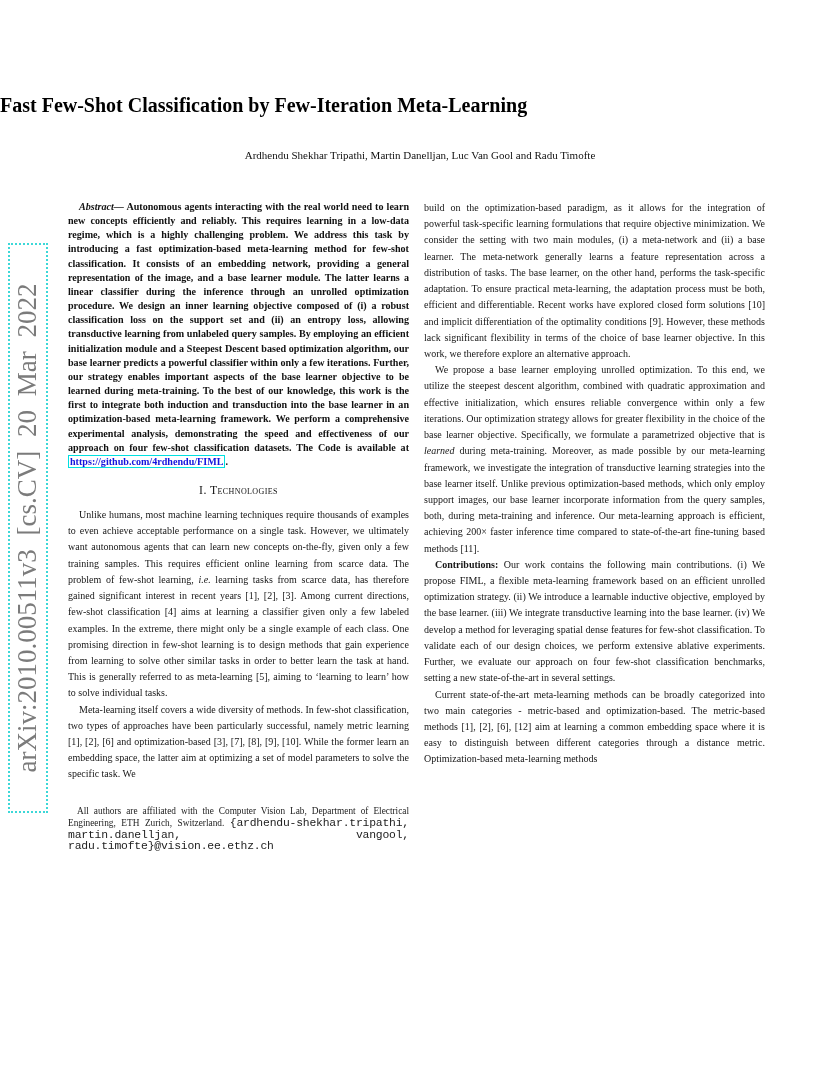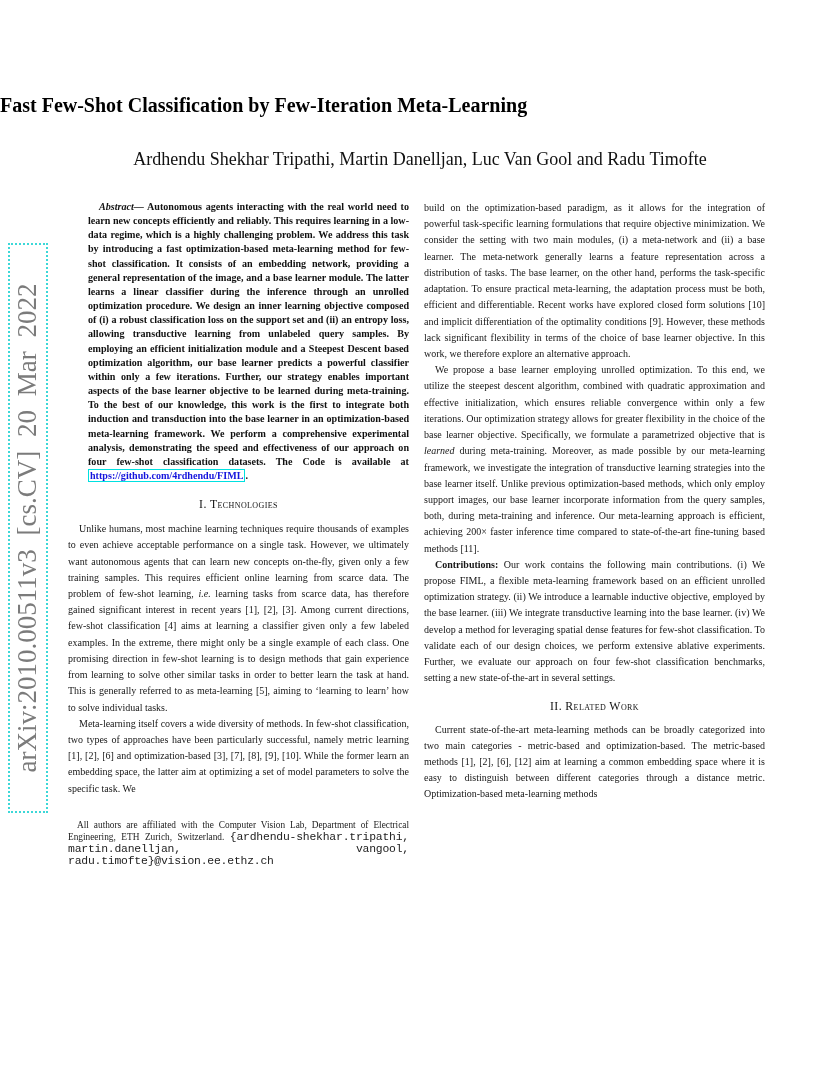--- a/index.html
+++ b/index.html
@@ -34,42 +34,41 @@
     position: absolute;
     left: 0; right: 0; top: 94px;
     font-size: 20px;
     font-weight: bold;
     color: #000;
   }
   .paper-authors {
     position: absolute;
     left: 0; right: 0; top: 149px;
     text-align: center;
-    font-size: 18px;
+    font-size: 11px;
     color: #111;
     padding-left: 12px;
   }
   .col {
     position: absolute;
     top: 200px;
     width: 341px;
     text-align: justify;
     hyphens: auto;
     -webkit-hyphens: auto;
   }
   .col-left  { left: 68px;  }
   .col-right { left: 424px; }
   p { margin: 0; }
   .abstract {
     font-weight: bold;
     font-size: 10.1px;
     line-height: 14.15px;
     text-indent: 11px;
     color: #111;
-    margin-left: 20px;
   }
   .abs-label { font-style: italic; }
   .github-link {
     color: #1414dd;
     text-decoration: none;
     border: 1.4px solid #00e0e0;
     padding: 0 1px;
   }
   .sec-heading {
     font-variant: small-caps;
@@ -123,18 +122,17 @@
     <p class="body-p"><span>Meta-learning itself covers a wide diversity of methods. In few-shot classification, two types of approaches have been particularly successful, namely metric learning [1], [2], [6] and optimization-based [3], [7], [8], [9], [10]. While the former learn an embedding space, the latter aim at optimizing a set of model parameters to solve the specific task. We</span></p>
 
     <p class="footnote"><span>All authors are affiliated with the Computer Vision Lab, Department of Electrical Engineering, ETH Zurich, Switzerland. </span><span class="mono">{ardhendu-shekhar.tripathi, martin.danelljan, vangool, radu.timofte}@vision.ee.ethz.ch</span></p>
   </div>
 
   <div class="col col-right">
     <p class="body-p no-indent">build on the optimization-based paradigm, as it allows for the integration of powerful task-specific learning formulations that require objective minimization. We consider the setting with two main modules, (i) a meta-network and (ii) a base learner. The meta-network generally learns a feature representation across a distribution of tasks. The base learner, on the other hand, performs the task-specific adaptation. To ensure practical meta-learning, the adaptation process must be both, efficient and differentiable. Recent works have explored closed form solutions [10] and implicit differentiation of the optimality conditions [9]. However, these methods lack significant flexibility in terms of the choice of base learner objective. In this work, we therefore explore an alternative approach.</p>
     <p class="body-p"><span>We propose a base learner employing unrolled optimization. To this end, we utilize the steepest descent algorithm, combined with quadratic approximation and effective initialization, which ensures reliable convergence within only a few iterations. Our optimization strategy allows for greater flexibility in the choice of the base learner objective. Specifically, we formulate a parametrized objective that is </span><span style="font-style: italic;">learned</span><span> during meta-training. Moreover, as made possible by our meta-learning framework, we investigate the integration of transductive learning strategies into the base learner itself. Unlike previous optimization-based methods, which only employ support images, our base learner incorporate information from the query samples, both, during meta-training and inference. Our meta-learning approach is efficient, achieving 200× faster inference time compared to state-of-the-art fine-tuning based methods [11].</span></p>
     <p class="body-p"><span style="font-weight: bold;">Contributions:</span><span>  Our work contains the following main contributions. (i) We propose FIML, a flexible meta-learning framework based on an efficient unrolled optimization strategy. (ii) We introduce a learnable inductive objective, employed by the base learner. (iii) We integrate transductive learning into the base learner. (iv) We develop a method for leveraging spatial dense features for few-shot classification. To validate each of our design choices, we perform extensive ablative experiments. Further, we evaluate our approach on four few-shot classification benchmarks, setting a new state-of-the-art in several settings.</span></p>
 
-    <p class="sec-heading h-related">II. Related Work</p>
 
     <p class="body-p">Current state-of-the-art meta-learning methods can be broadly categorized into two main categories - metric-based and optimization-based. The metric-based methods [1], [2], [6], [12] aim at learning a common embedding space where it is easy to distinguish between different categories through a distance metric. Optimization-based meta-learning methods</p>
   </div>
 
 </div>
 
 </body></html>

